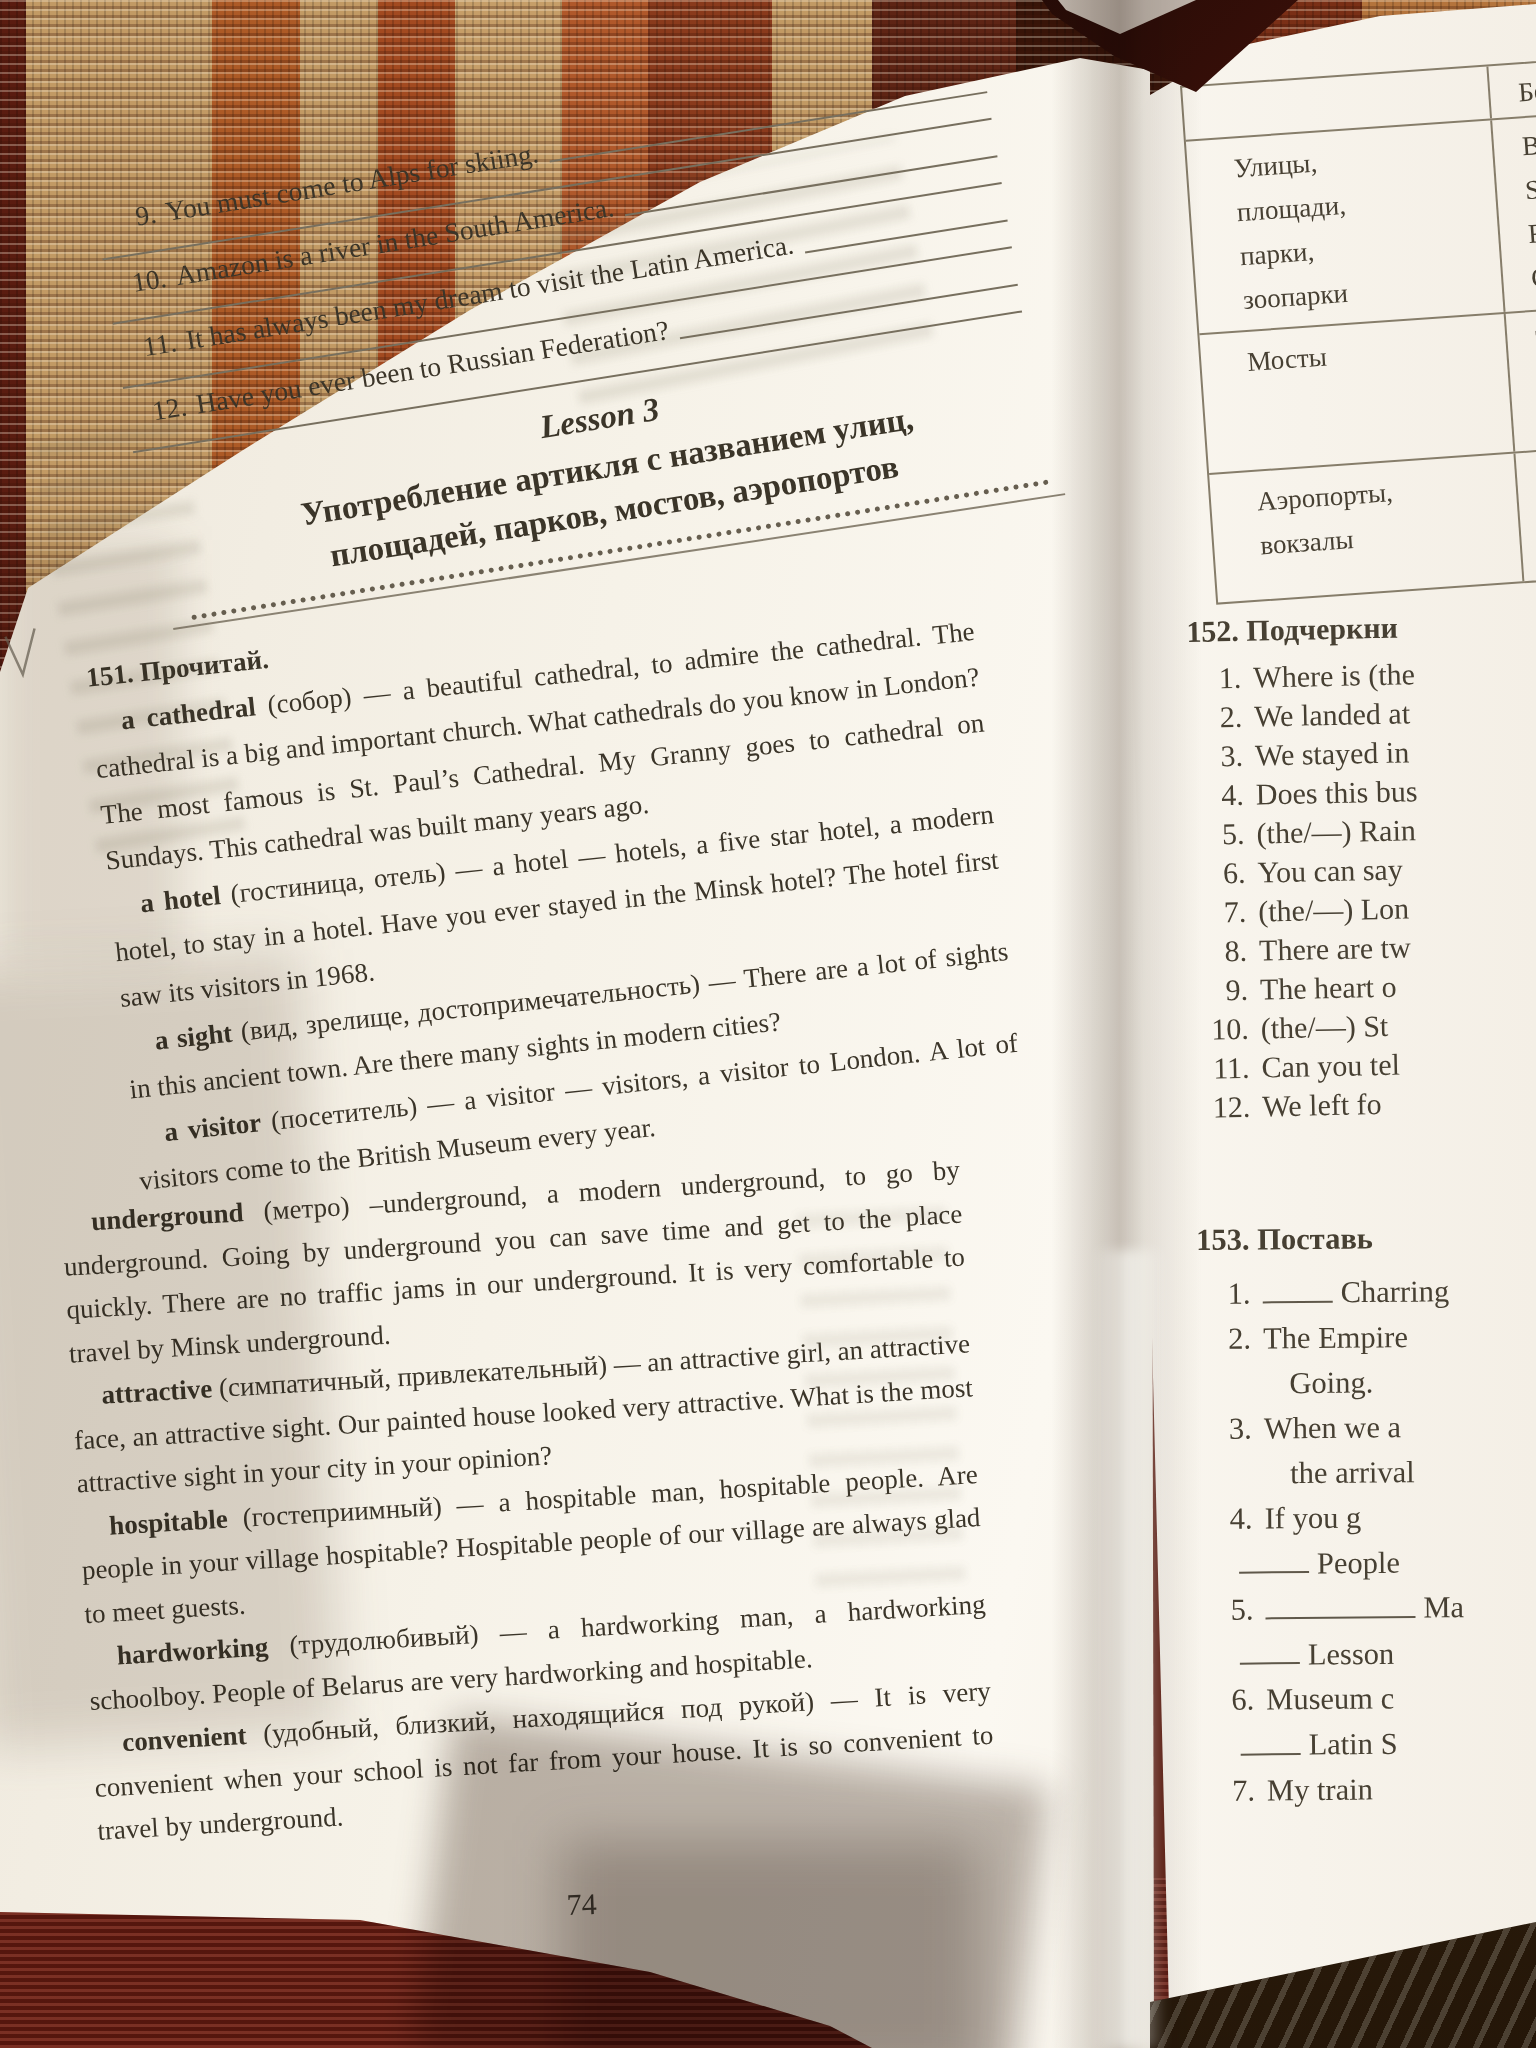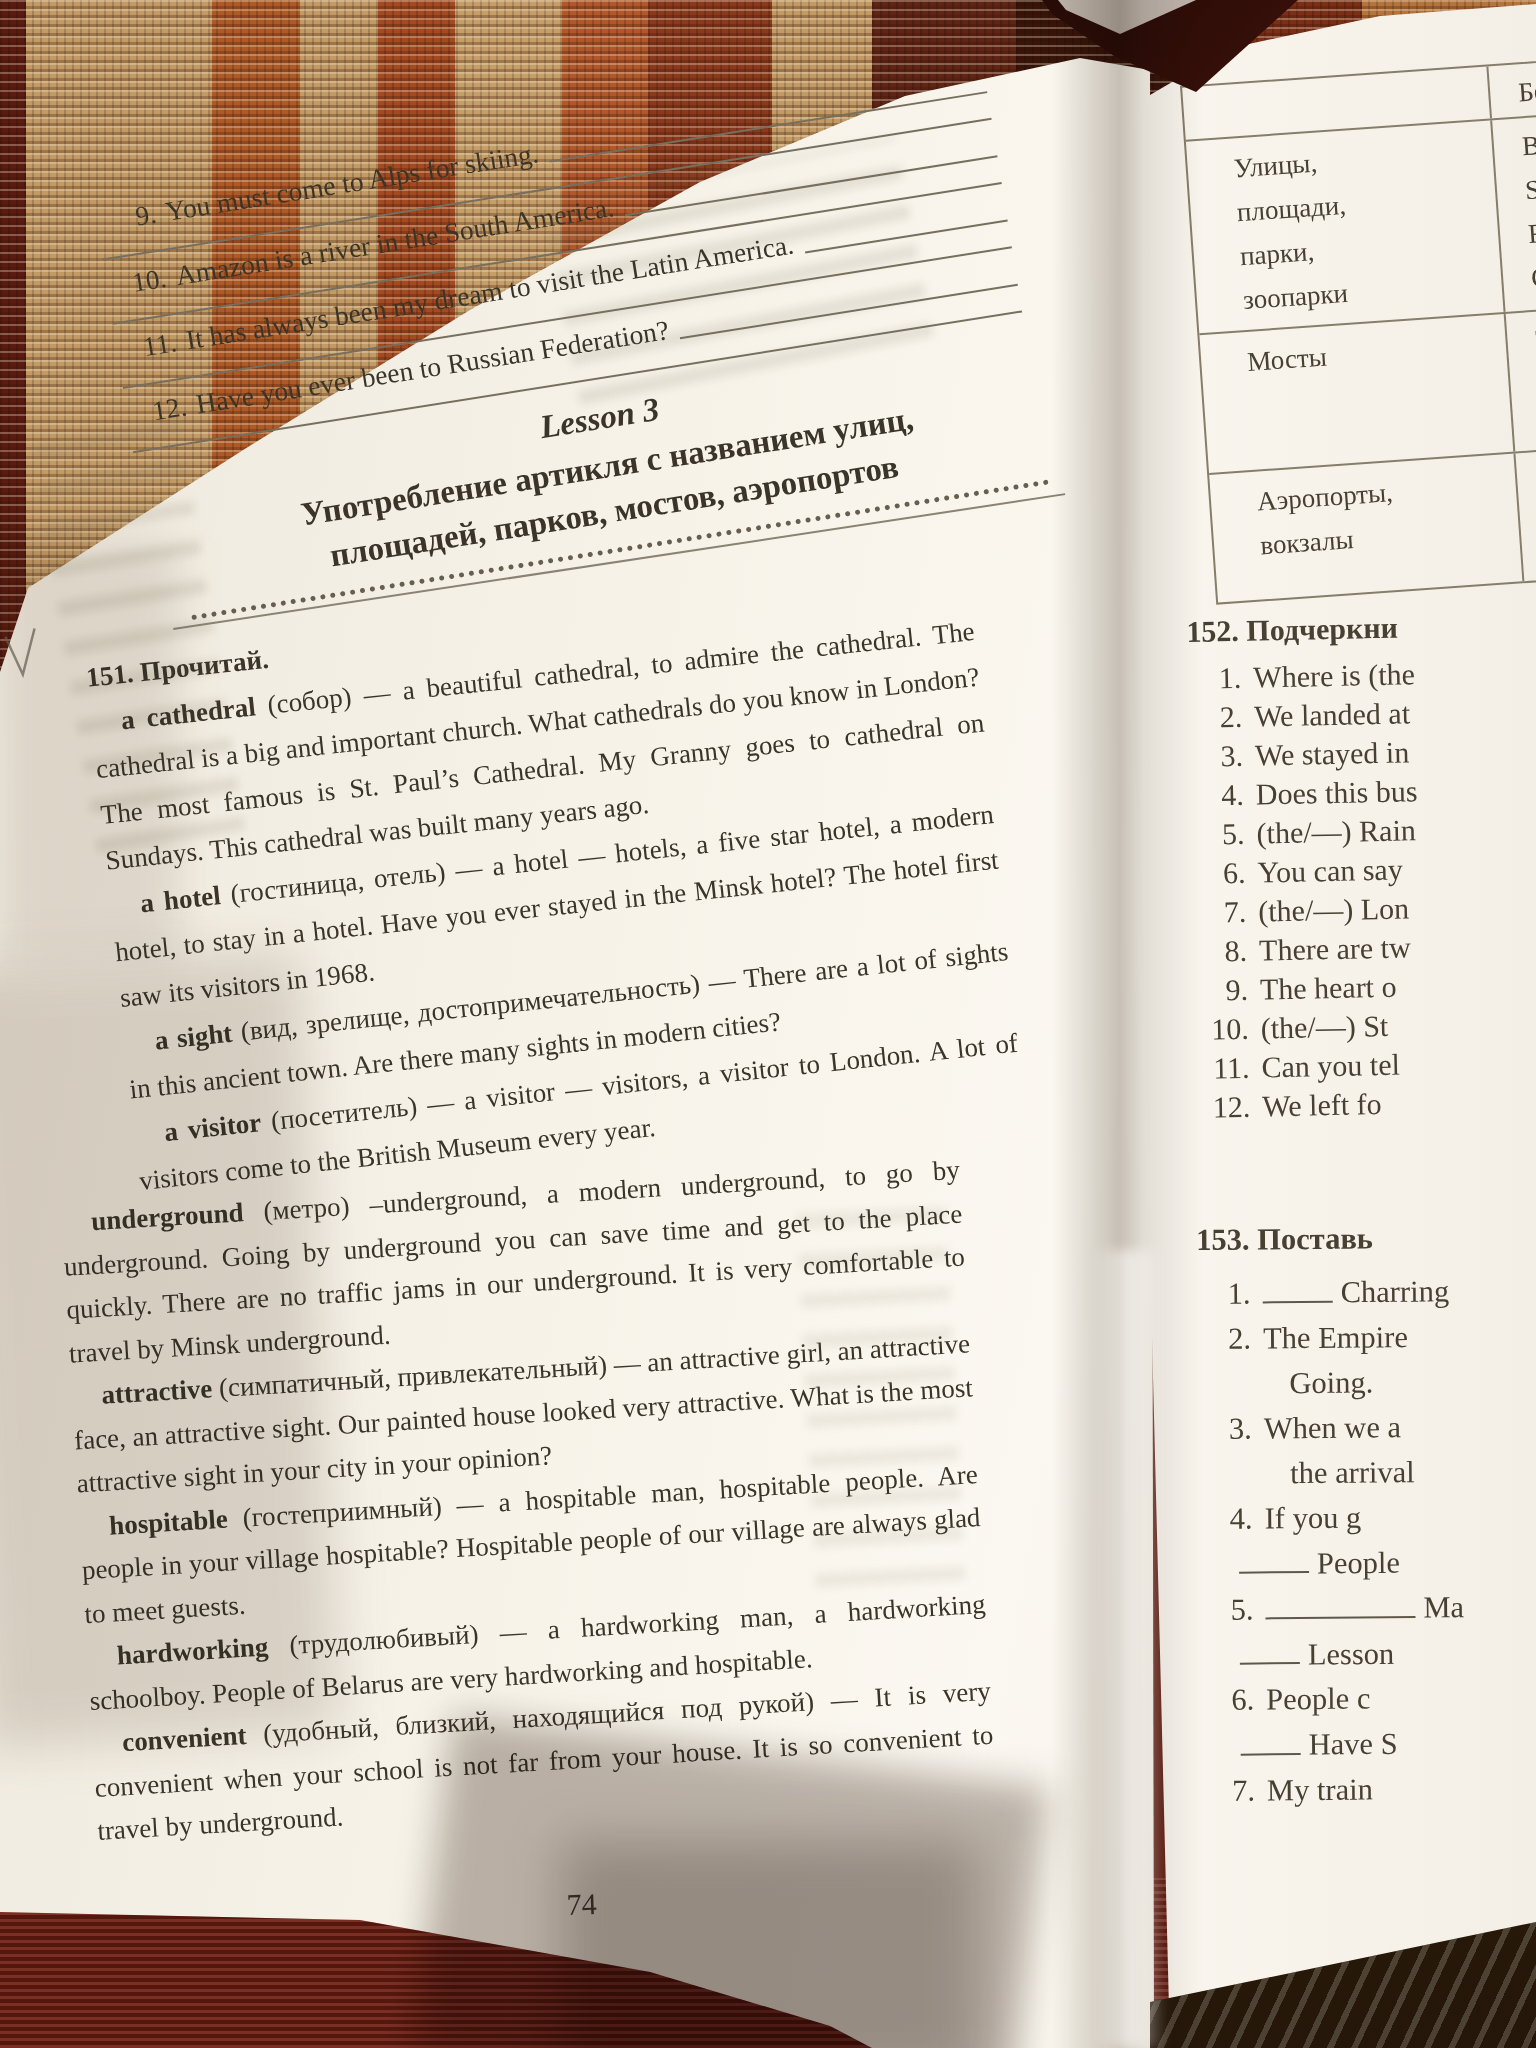--- a/index.html
+++ b/index.html
@@ -237,22 +237,22 @@
     <div class="exhead">153. Поставь</div>
     <div class="xline"><span class="xnum">1.</span><span class="bl w70"></span><span>Charring</span></div>
     <div class="xline"><span class="xnum">2.</span><span>The Empire</span></div>
     <div class="xline xindent"><span>Going.</span></div>
     <div class="xline"><span class="xnum">3.</span><span>When we a</span></div>
     <div class="xline xindent"><span>the arrival</span></div>
     <div class="xline"><span class="xnum">4.</span><span>If you g</span></div>
     <div class="xline" style="padding-left:40px;"><span class="bl w70"></span><span>People</span></div>
     <div class="xline"><span class="xnum">5.</span><span class="bl w150"></span><span>Ma</span></div>
     <div class="xline" style="padding-left:40px;"><span class="bl w60"></span><span>Lesson</span></div>
-    <div class="xline"><span class="xnum">6.</span><span>People c</span></div>
-    <div class="xline" style="padding-left:40px;"><span class="bl w60"></span><span>Have S</span></div>
+    <div class="xline"><span class="xnum">6.</span><span>Museum c</span></div>
+    <div class="xline" style="padding-left:40px;"><span class="bl w60"></span><span>Latin S</span></div>
     <div class="xline"><span class="xnum">7.</span><span>My train</span></div>
   </div>
 
   <div class="red-wedge"></div>
   <div class="plastic"></div>
   <div class="book-corner"></div>
   <div class="glint"></div>
 
   <div class="shadow sh-top"></div>
   <div class="shadow sh-left"></div>

